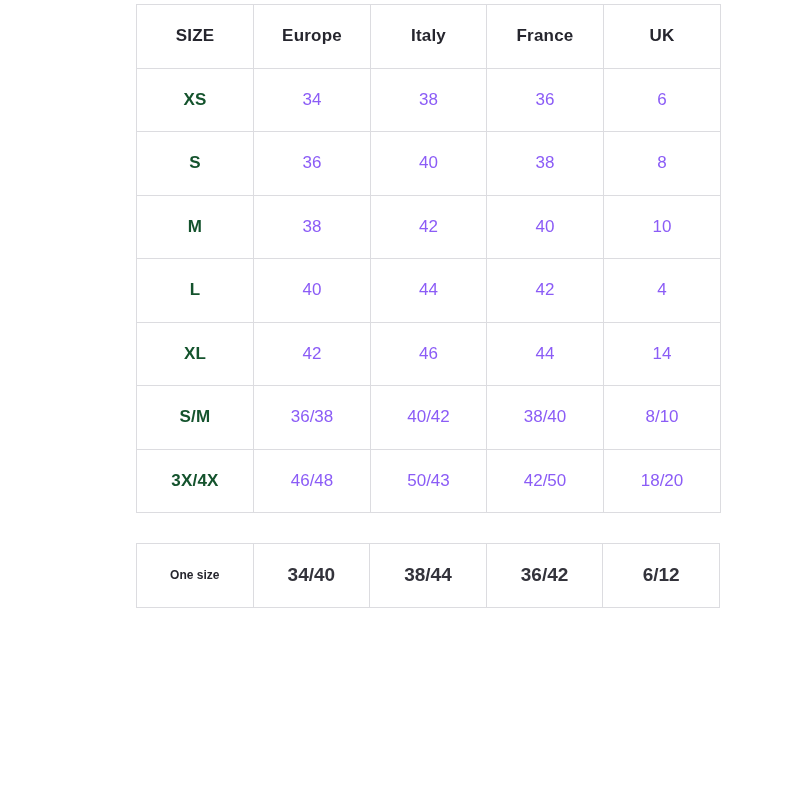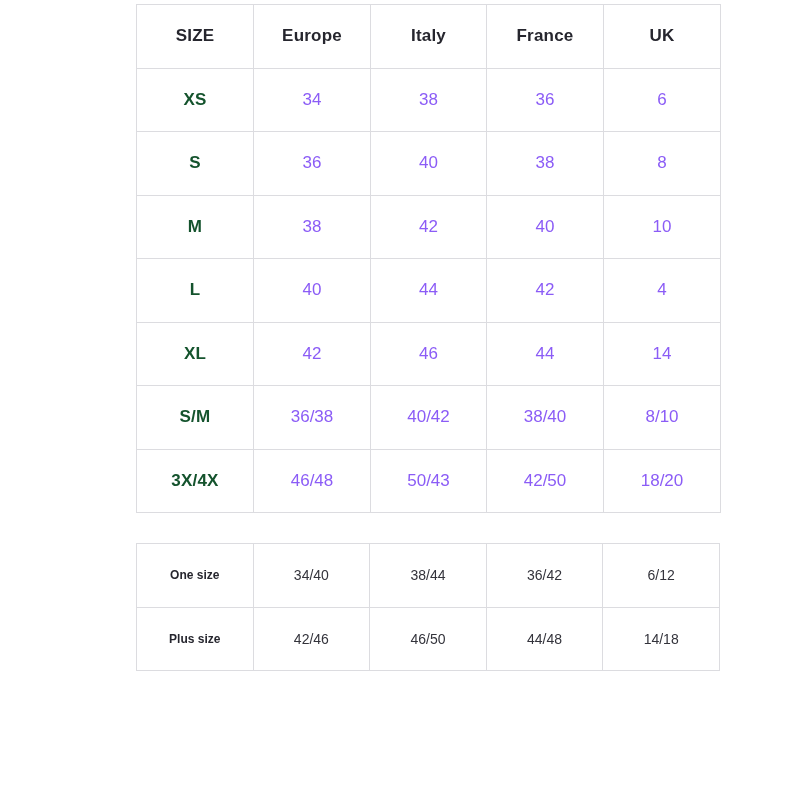--- a/index.html
+++ b/index.html
@@ -60,24 +60,25 @@
     border-collapse: collapse;
     table-layout: fixed;
     width: 584px;
     border: 1px solid #dcdce0;
     margin-top: 30px;
   }
   table.extra-table td {
     border: 1px solid #dcdce0;
     text-align: center;
     vertical-align: middle;
-    font-size: 14px;
+    font-size: 19px;
     color: #33333b;
     padding: 0;
     height: 62.5px;
+    font-weight: bold;
   }
   table.extra-table td.rowhead {
     font-weight: 700;
     color: #26262e;
     font-size: 12px;
   }
 </style>
 </head>
 <body>
 
@@ -162,23 +163,16 @@
         <col class="c4">
     </colgroup>
     <tbody>
       <tr>
         <td class="rowhead">One size</td>
         <td>34/40</td>
         <td>38/44</td>
         <td>36/42</td>
         <td>6/12</td>
       </tr>
-      <tr>
-        <td class="rowhead">Plus size</td>
-        <td>42/46</td>
-        <td>46/50</td>
-        <td>44/48</td>
-        <td>14/18</td>
-      </tr>
     </tbody>
   </table>
 
 </div>
 
 </body></html>

